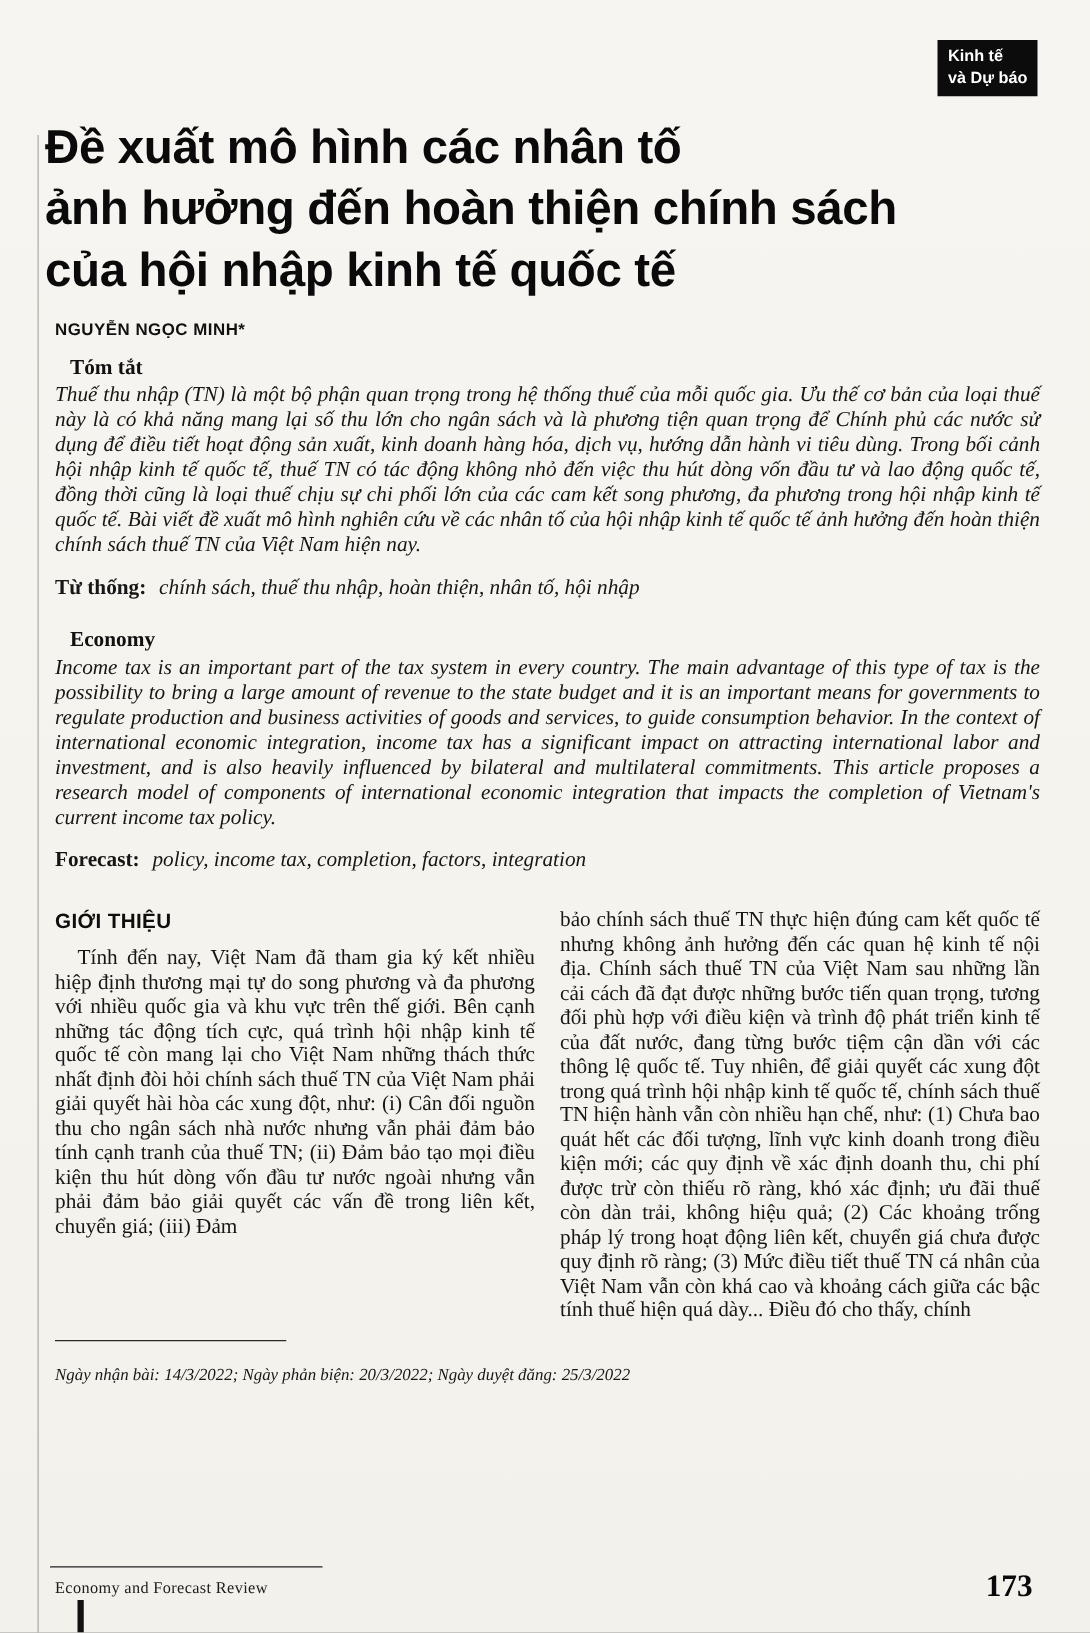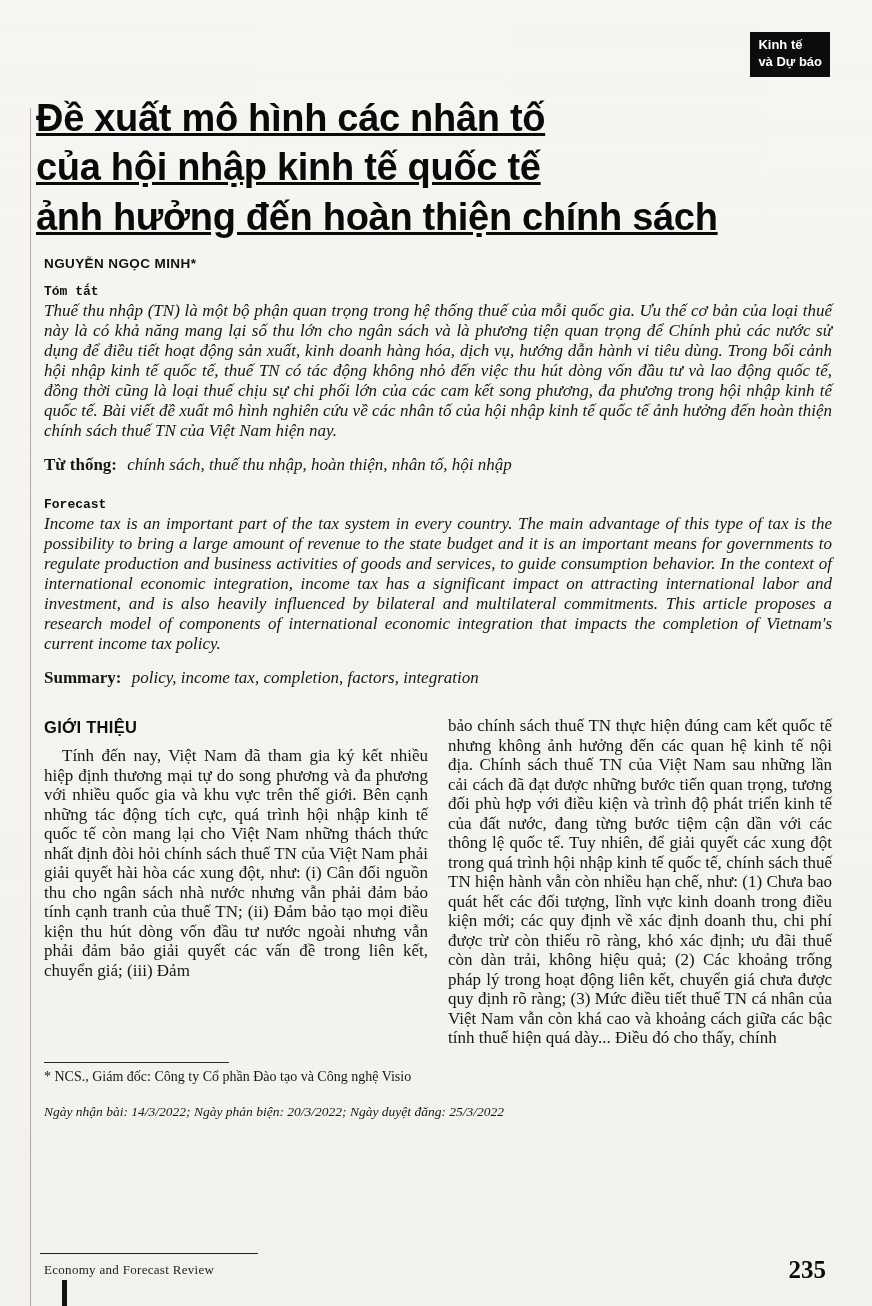--- a/index.html
+++ b/index.html
@@ -46,37 +46,36 @@
 
   .title {
     margin: 94px 0 0 -8px;
     font-family: "Liberation Sans", "DejaVu Sans", sans-serif;
     font-weight: 700;
     font-size: 38px;
     line-height: 1.3;
     color: #0a0a0a;
     letter-spacing: -0.3px;
   }
-  .title .tline { display: block; text-decoration: underline; }
+  .title .tline { display: block; }
 
   .author {
     margin-top: 14px;
     font-family: "Liberation Sans", "DejaVu Sans", sans-serif;
     font-weight: 700;
     font-size: 13.5px;
     letter-spacing: 0.4px;
     color: #111;
   }
 
   .sec-head {
-    margin: 13px 0 2px 0;
-    font-size: 13px;
+    margin: 13px 0 2px 12px;
+    font-size: 17px;
     font-weight: bold;
     color: #101010;
-    font-family: Liberation Mono, monospace;
   }
   .sec-head.summary-gap { margin-top: 22px; }
 
   .abstract-text {
     margin: 2px 0 0 0;
     font-style: italic;
     font-size: 17px;
     line-height: 20px;
     text-align: justify;
   }
@@ -160,58 +159,57 @@
 
   <div class="badge">
     <div>Kinh tế</div>
     <div>và Dự báo</div>
   </div>
 
   <div class="content">
 
     <h1 class="title">
       <span class="tline">Đề xuất mô hình các nhân tố</span>
+      <span class="tline">ảnh hưởng đến hoàn thiện chính sách</span>
       <span class="tline">của hội nhập kinh tế quốc tế</span>
-      <span class="tline">ảnh hưởng đến hoàn thiện chính sách</span>
     </h1>
 
     <div class="author">NGUYỄN NGỌC MINH*</div>
 
     <h2 class="sec-head">Tóm tắt</h2>
     <p class="abstract-text">Thuế thu nhập (TN) là một bộ phận quan trọng trong hệ thống thuế của mỗi quốc gia. Ưu thế cơ bản của loại thuế này là có khả năng mang lại số thu lớn cho ngân sách và là phương tiện quan trọng để Chính phủ các nước sử dụng để điều tiết hoạt động sản xuất, kinh doanh hàng hóa, dịch vụ, hướng dẫn hành vi tiêu dùng. Trong bối cảnh hội nhập kinh tế quốc tế, thuế TN có tác động không nhỏ đến việc thu hút dòng vốn đầu tư và lao động quốc tế, đồng thời cũng là loại thuế chịu sự chi phối lớn của các cam kết song phương, đa phương trong hội nhập kinh tế quốc tế. Bài viết đề xuất mô hình nghiên cứu về các nhân tố của hội nhập kinh tế quốc tế ảnh hưởng đến hoàn thiện chính sách thuế TN của Việt Nam hiện nay.</p>
 
     <p class="kw">
       <span class="kw-label">Từ thống:</span>
       <span class="kw-vals">chính sách, thuế thu nhập, hoàn thiện, nhân tố, hội nhập</span>
     </p>
 
-    <h2 class="sec-head summary-gap">Forecast</h2>
+    <h2 class="sec-head summary-gap">Economy</h2>
     <p class="abstract-text">Income tax is an important part of the tax system in every country. The main advantage of this type of tax is the possibility to bring a large amount of revenue to the state budget and it is an important means for governments to regulate production and business activities of goods and services, to guide consumption behavior. In the context of international economic integration, income tax has a significant impact on attracting international labor and investment, and is also heavily influenced by bilateral and multilateral commitments. This article proposes a research model of components of international economic integration that impacts the completion of Vietnam's current income tax policy.</p>
 
     <p class="kw">
-      <span class="kw-label">Summary:</span>
+      <span class="kw-label">Forecast:</span>
       <span class="kw-vals">policy, income tax, completion, factors, integration</span>
     </p>
 
     <div class="columns">
       <div class="col">
         <h3 class="intro-head">GIỚI THIỆU</h3>
         <p class="body-p indent">Tính đến nay, Việt Nam đã tham gia ký kết nhiều hiệp định thương mại tự do song phương và đa phương với nhiều quốc gia và khu vực trên thế giới. Bên cạnh những tác động tích cực, quá trình hội nhập kinh tế quốc tế còn mang lại cho Việt Nam những thách thức nhất định đòi hỏi chính sách thuế TN của Việt Nam phải giải quyết hài hòa các xung đột, như: (i) Cân đối nguồn thu cho ngân sách nhà nước nhưng vẫn phải đảm bảo tính cạnh tranh của thuế TN; (ii) Đảm bảo tạo mọi điều kiện thu hút dòng vốn đầu tư nước ngoài nhưng vẫn phải đảm bảo giải quyết các vấn đề trong liên kết, chuyển giá; (iii) Đảm</p>
       </div>
       <div class="col">
         <p class="body-p">bảo chính sách thuế TN thực hiện đúng cam kết quốc tế nhưng không ảnh hưởng đến các quan hệ kinh tế nội địa. Chính sách thuế TN của Việt Nam sau những lần cải cách đã đạt được những bước tiến quan trọng, tương đối phù hợp với điều kiện và trình độ phát triển kinh tế của đất nước, đang từng bước tiệm cận dần với các thông lệ quốc tế. Tuy nhiên, để giải quyết các xung đột trong quá trình hội nhập kinh tế quốc tế, chính sách thuế TN hiện hành vẫn còn nhiều hạn chế, như: (1) Chưa bao quát hết các đối tượng, lĩnh vực kinh doanh trong điều kiện mới; các quy định về xác định doanh thu, chi phí được trừ còn thiếu rõ ràng, khó xác định; ưu đãi thuế còn dàn trải, không hiệu quả; (2) Các khoảng trống pháp lý trong hoạt động liên kết, chuyển giá chưa được quy định rõ ràng; (3) Mức điều tiết thuế TN cá nhân của Việt Nam vẫn còn khá cao và khoảng cách giữa các bậc tính thuế hiện quá dày... Điều đó cho thấy, chính</p>
       </div>
     </div>
 
     <div class="footnote">
       <div class="footnote-rule"></div>
-      <div class="affil">* NCS., Giám đốc: Công ty Cổ phần Đào tạo và Công nghệ Visio</div>
       <div class="dates">Ngày nhận bài: 14/3/2022; Ngày phản biện: 20/3/2022; Ngày duyệt đăng: 25/3/2022</div>
     </div>
 
   </div>
 
   <div class="footer-rule"></div>
   <div class="footer-journal">Economy and Forecast Review</div>
-  <div class="page-number">235</div>
+  <div class="page-number">173</div>
   <div class="corner-mark"></div>
 
 </div>
 
 </body></html>

